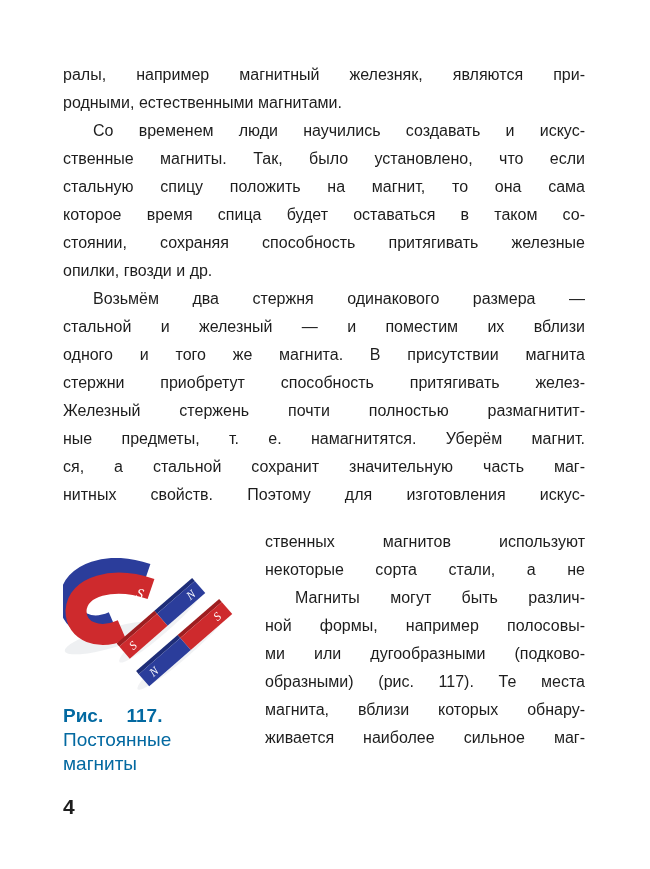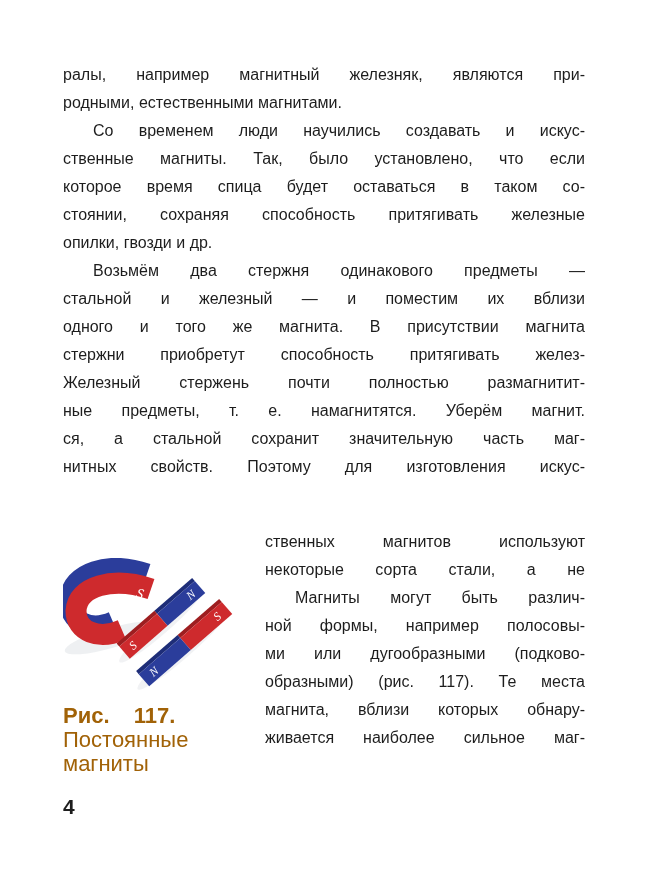--- a/index.html
+++ b/index.html
@@ -22,21 +22,21 @@
     text-align:justify;
     text-align-last:justify;
     white-space:normal;
   }
   .tline.last{text-align-last:left;}
   .tline.indent{text-indent:30px;}
   .figure{
     position:absolute;left:63px;top:558px;width:178px;
   }
   .fig-img{display:block;}
-  .caption{margin-top:4px;font-size:22px;line-height:24px;color:#a16207;}
+  .caption{margin-top:4px;font-size:19px;line-height:24px;color:#0369a1;}
   .cap-label{font-weight:700;word-spacing:18px;}
   .pagenum{
     position:absolute;left:63px;top:795px;
     font-size:21px;font-weight:700;line-height:24px;
   }
   .mag-letter{
     font-family:"Liberation Serif",serif;
     font-style:italic;
     fill:#ffffff;
   }
@@ -44,24 +44,25 @@
 </head>
 <body>
 
 <div class="page">
 
   <div class="textcol">
     <div class="tline">ралы, например магнитный железняк, являются при-</div>
     <div class="tline last">родными, естественными магнитами.</div>
     <div class="tline indent">Со временем люди научились создавать и искус-</div>
     <div class="tline">ственные магниты. Так, было установлено, что если</div>
+    <div class="tline">стальную спицу положить на магнит, то она сама</div>
     <div class="tline">которое время спица будет оставаться в таком со-</div>
     <div class="tline">стоянии, сохраняя способность притягивать железные</div>
     <div class="tline last">опилки, гвозди и др.</div>
-    <div class="tline indent">Возьмём два стержня одинакового предметы —</div>
+    <div class="tline indent">Возьмём два стержня одинакового размера —</div>
     <div class="tline">стальной и железный — и поместим их вблизи</div>
     <div class="tline">одного и того же магнита. В присутствии магнита</div>
     <div class="tline">стержни приобретут способность притягивать желез-</div>
     <div class="tline">Железный стержень почти полностью размагнитит-</div>
     <div class="tline">ные предметы, т. е. намагнитятся. Уберём магнит.</div>
     <div class="tline">ся, а стальной сохранит значительную часть маг-</div>
     <div class="tline">нитных свойств. Поэтому для изготовления искус-</div>
   </div>
 
   <div class="rightcol">

